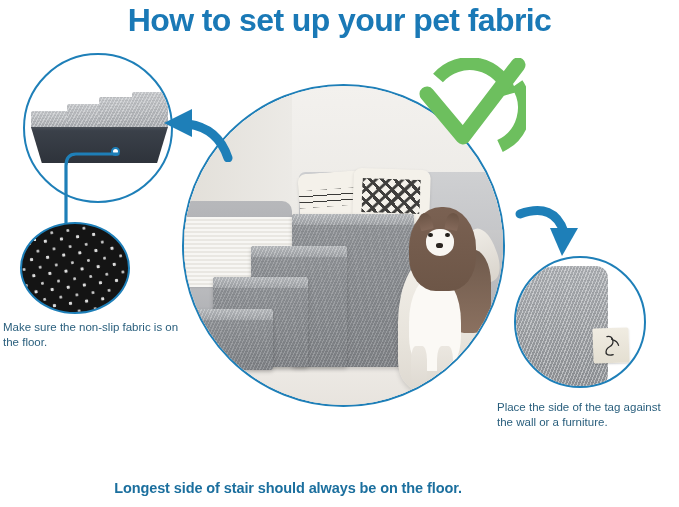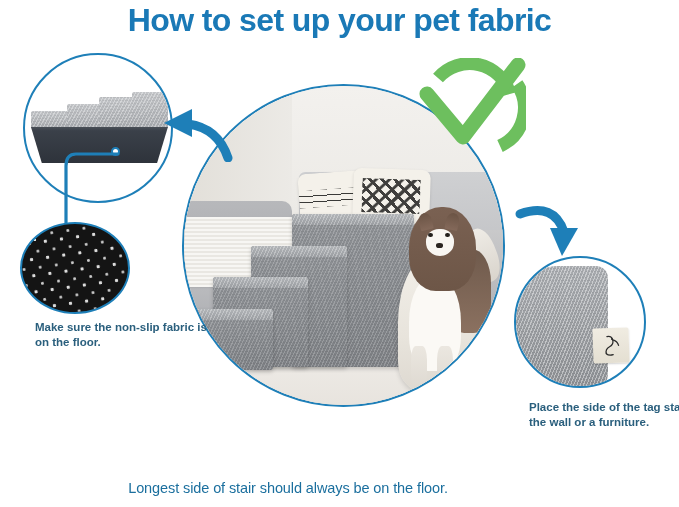--- a/index.html
+++ b/index.html
@@ -31,21 +31,21 @@
   }
 
   
   #footer-note {
     position: absolute;
     left: 0;
     top: 480px;
     width: 576px;
     text-align: center;
     font-size: 14.5px;
-    font-weight: normal;
+    font-weight: bold;
     letter-spacing: -0.1px;
     color: #1b6f9e;
     white-space: nowrap;
   }
 
   
   .circle-frame {
     position: absolute;
     border-radius: 50%;
     overflow: hidden;
@@ -317,23 +317,22 @@
 
   
   #arrow-to-underside { position: absolute; left: 158px; top: 104px; width: 80px; height: 58px; }
   #arrow-to-tag       { position: absolute; left: 512px; top: 192px; width: 82px; height: 72px; }
 
   
   .caption {
     position: absolute;
     font-size: 11.5px;
     line-height: 15px;
-    font-weight: bold;
+    font-weight: normal;
     color: #2a5f7d;
-    margin-left: 32px;
   }
   #caption-fabric { left: 3px;   top: 320px; width: 185px; }
   #caption-tag    { left: 497px; top: 400px; width: 180px; }
 </style>
 </head>
 <body>
 
 <div id="page-title">How to set up your pet fabric</div>
 
 <div class="circle-frame" id="hero-photo-circle">
@@ -430,15 +429,15 @@
   <div class="tag">
     <svg viewBox="0 0 24 24">
       <path d="M9 4 Q13 3 14 7 Q15 11 11 13 Q7 15 8 19" fill="none" stroke="#2b2b2b" stroke-width="1.1" stroke-linecap="round"></path>
       <path d="M8 19 Q10 21 14 20" fill="none" stroke="#2b2b2b" stroke-width="1.1" stroke-linecap="round"></path>
       <circle cx="13.4" cy="6.2" r="0.9" fill="#2b2b2b"></circle>
       <path d="M14 7 Q18 8 19 12" fill="none" stroke="#2b2b2b" stroke-width="1.1" stroke-linecap="round"></path>
     </svg>
   </div>
 </div>
 
-<div class="caption" id="caption-tag">Place the side of the tag stairs the wall or a furniture.</div>
+<div class="caption" id="caption-tag">Place the side of the tag against the wall or a furniture.</div>
 
 <div id="footer-note">Longest side of stair should always be on the floor.</div>
 
 </body></html>

